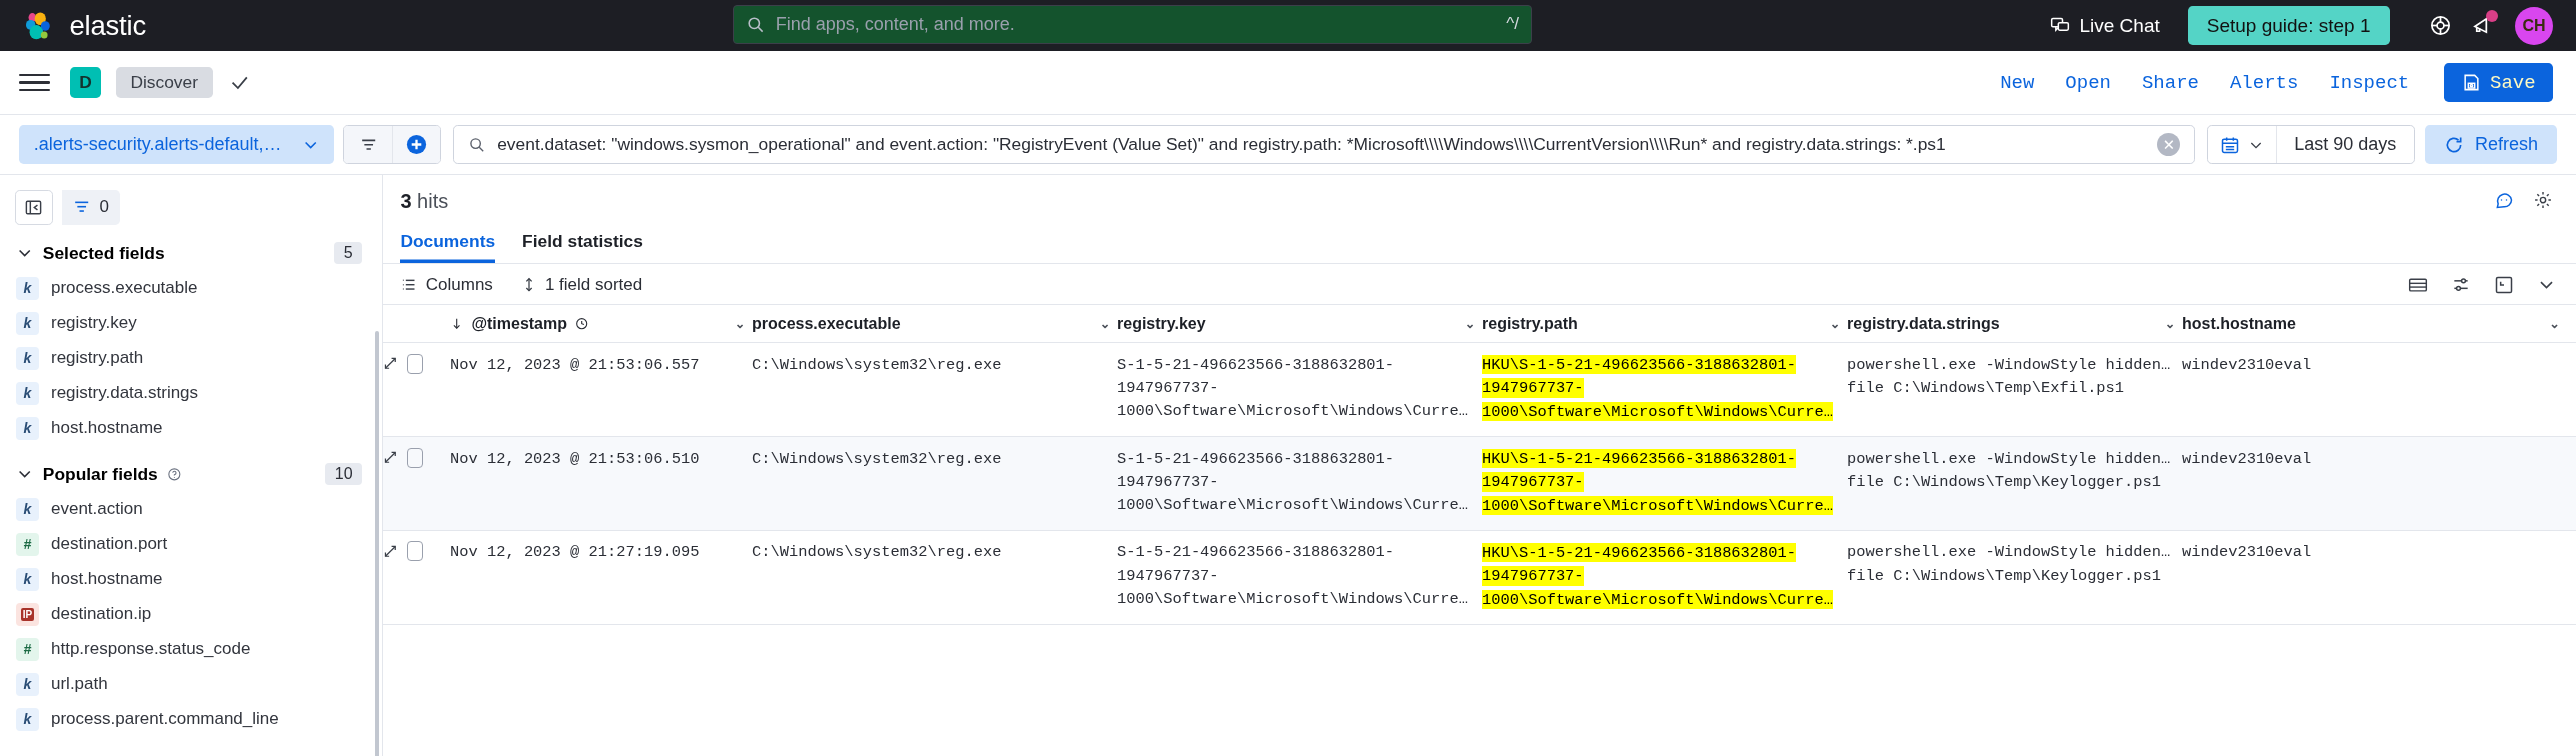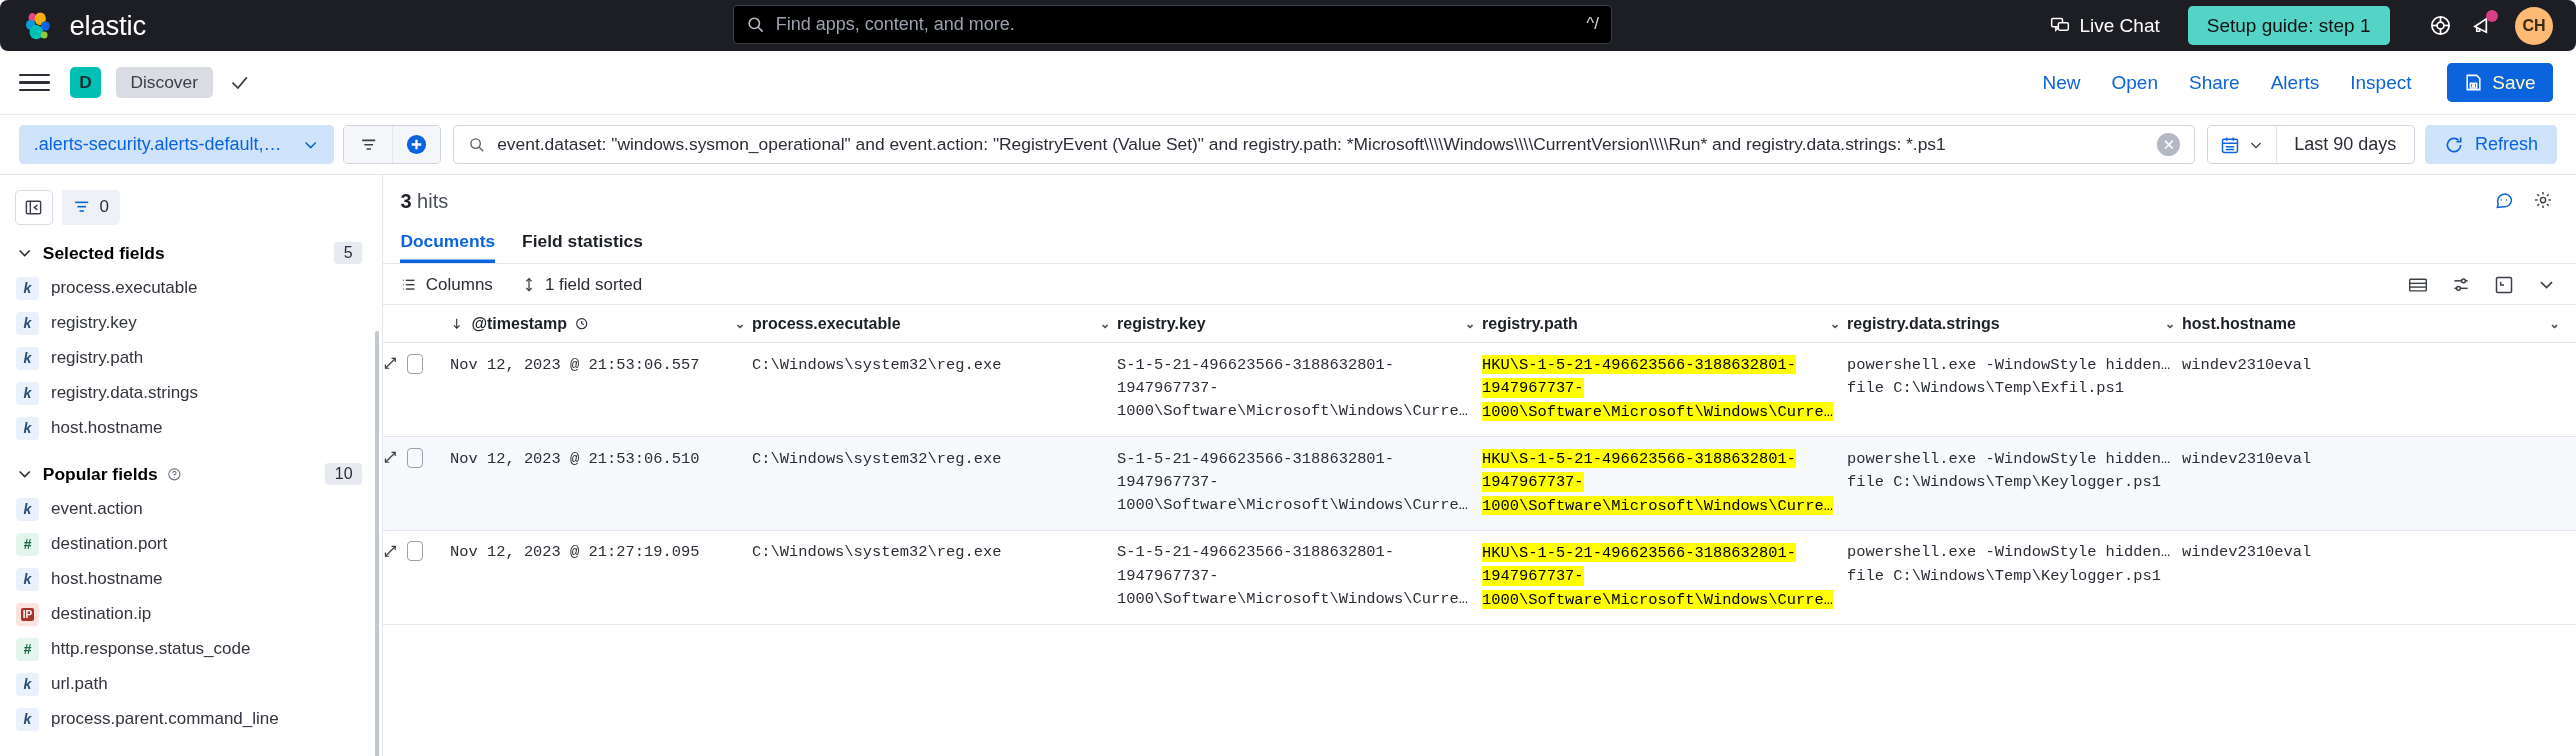--- a/index.html
+++ b/index.html
@@ -10,30 +10,29 @@
     overflow: hidden;
   }
   .mono { font-family: "Liberation Mono", monospace; }
 
   
   .topnav {
     height: 51px; background: #1d1e24;
     display: flex; align-items: center;
     padding: 0 23px 0 20px;
     position: relative;
-    border-radius: 8px;
   }
   .brand { display: flex; align-items: center; gap: 13.4px; }
   .brand-logo { width: 36px; height: 36px; position: relative; }
   .brand-name { color: #fff; font-size: 27.5px; letter-spacing: -0.2px; }
 
   .globalsearch {
     position: absolute; left: 733px; top: 4.7px;
-    width: 879px; height: 39px;
-    background: #000000; border: 1.3px solid #3c3f4a; border-radius: 4px;
+    width: 799px; height: 39px;
+    background: #14532d; border: 1.3px solid #3c3f4a; border-radius: 4px;
     display: flex; align-items: center; padding: 0 12px; gap: 10.7px;
   }
   .globalsearch .ph { color: #9aa0ad; font-size: 18px; flex: 1; }
   .kbd { color: #d6d9e0; font-size: 17px; }
 
   .topright {
     position: absolute; right: 23px; top: 0; height: 51px;
     display: flex; align-items: center; gap: 0;
   }
   .livechat {
@@ -41,21 +40,21 @@
     color: #fff; font-size: 19px; margin-right: 28px;
   }
   .setupguide {
     background: #54d4c6; color: #111;
     font-size: 19px; padding: 8.7px 19px; border-radius: 4.7px;
     margin-right: 29.5px; white-space: nowrap;
   }
   .ic-btn { width: 42px; height: 42px; display:flex; align-items:center; justify-content:center; position: relative;}
   .avatar {
     width: 38px; height: 38px; border-radius: 50%;
-    background: #fdba74; color: #3a2b10; font-size: 16px; font-weight: bold;
+    background: #d946ef; color: #3a2b10; font-size: 16px; font-weight: bold;
     display: flex; align-items: center; justify-content: center; margin-left: 12px;
   }
   .dot-badge {
     position: absolute; top: 5.4px; right: 5.4px;
     width: 12px; height: 12px; border-radius: 50%; background: #d93f87;
   }
 
   
   .appbar {
     height: 64px; background: #fff; border-bottom: 0.7px solid #e3e6ec;
@@ -66,21 +65,21 @@
   .app-badge {
     width: 31px; height: 31px; border-radius: 4.7px; background: #00bfb3;
     color: #13322e; font-size: 17.4px; font-weight: bold;
     display:flex; align-items:center; justify-content:center; margin-right: 14.7px;
   }
   .bc-pill {
     background: #d9dce2; color: #3a3f48; font-size: 17.4px;
     padding: 5.4px 14.7px; border-radius: 4.7px;
   }
   .bc-check { margin-left: 16px; }
-  .appbar-right { position:absolute; right: 23px; display:flex; align-items:center; gap:0;}
+  .appbar-right { position:absolute; right: 23px; display:flex; align-items:center; gap:0;font-family:Liberation Mono, monospace;}
   .appbar-right .lnk { color: #0b64dd; font-size: 19px; margin-left: 31px; }
   .savebtn {
     background: #0b64dd; color:#fef9c3; font-size: 19px; border-radius: 4.7px;
     padding: 8.7px 17.4px; margin-left: 35px; display:flex; align-items:center; gap:9.4px;
   }
 
   
   .querybar {
     height: 60px; background: #fff; border-bottom: 0.7px solid #e3e6ec;
     display: flex; align-items: center; padding: 0 19px; gap: 0;

